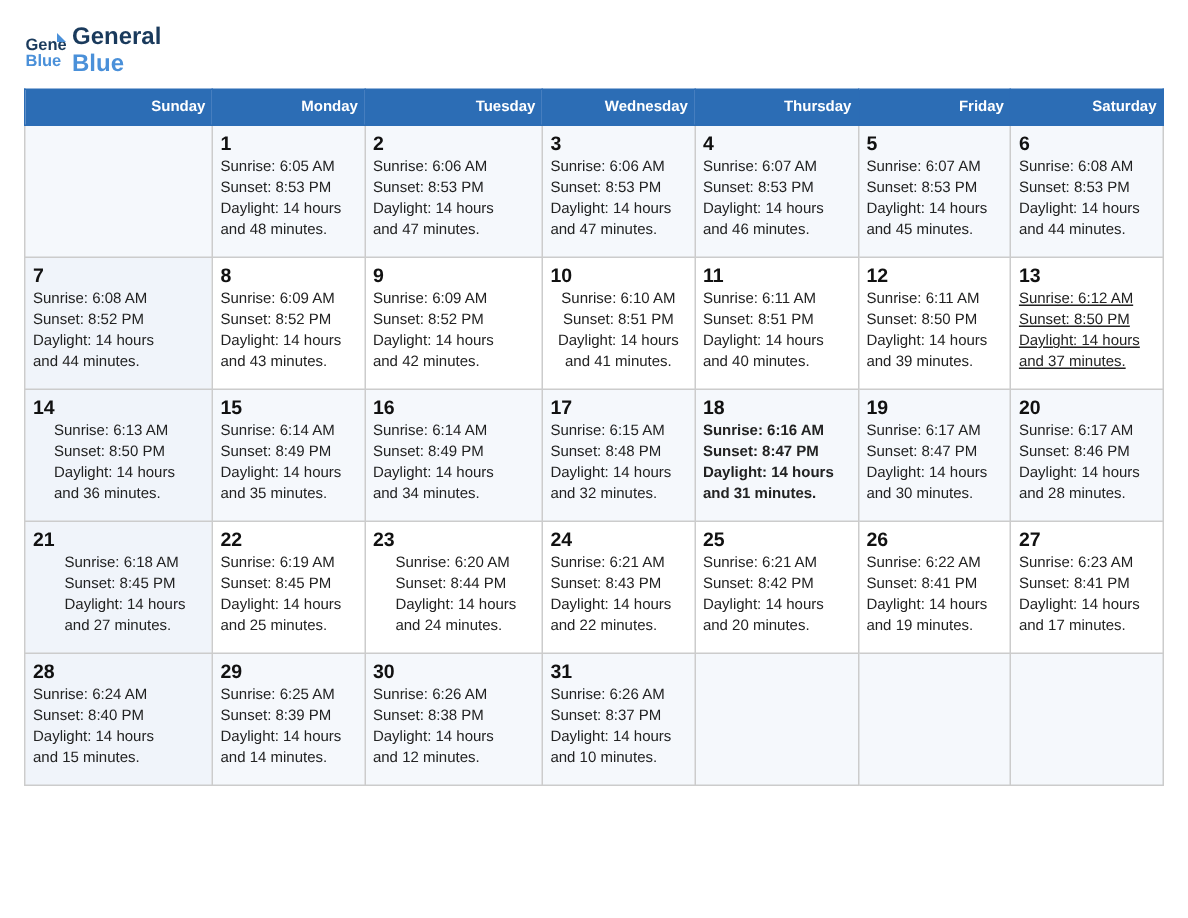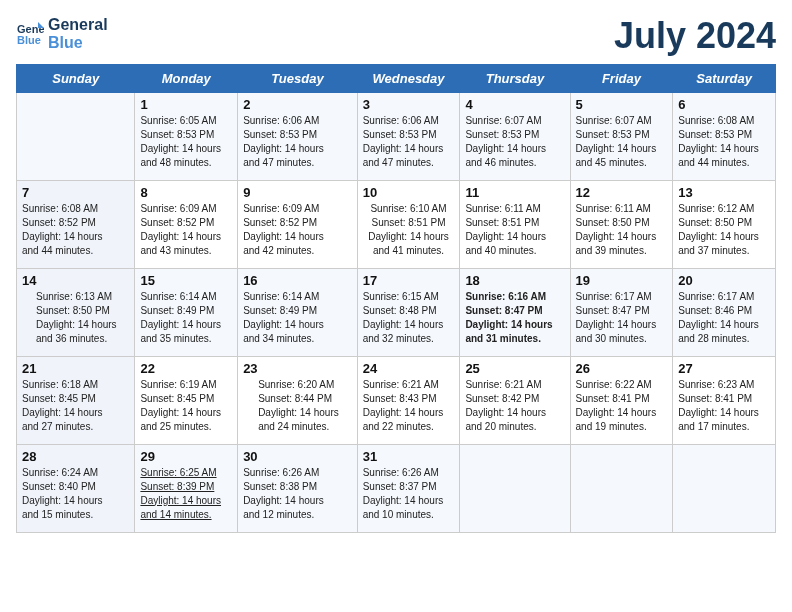--- a/index.html
+++ b/index.html
@@ -40,25 +40,24 @@
     }
     table {
       width: 100%;
       border-collapse: collapse;
       font-size: 11px;
     }
     thead tr th {
       background-color: #2c6db5;
       color: #fff;
       padding: 6px 4px;
-      text-align: center;
-      font-size: 13px;
+      text-align: right;
+      font-size: 10px;
       font-weight: bold;
       border: 1px solid #2c6db5;
-      font-style: italic;
     }
     tbody tr td {
       border: 1px solid #ccc;
       vertical-align: top;
       padding: 4px 5px;
       height: 88px;
       background: #fff;
     }
     tbody tr:nth-child(odd) td {
       background: #f5f8fc;
@@ -91,21 +90,20 @@
       <text x="1" y="13" font-size="11" font-weight="bold" fill="#1a3a5c" font-family="Arial">General</text>
       <text x="1" y="24" font-size="11" font-weight="bold" fill="#4a90d9" font-family="Arial">Blue</text>
       <polygon points="22,2 28,8 22,8" fill="#4a90d9"></polygon>
     </svg>
     <div>
       <div style="font-size:16px;font-weight:bold;color:#1a3a5c;line-height:1.1;">General</div>
       <div style="font-size:16px;font-weight:bold;color:#4a90d9;line-height:1.1;">Blue</div>
     </div>
   </div>
   <div class="title-block">
-    <div class="month-year">July 2024</div>
   </div>
 </div>
 
 <table>
   <thead>
     <tr id="thead-row">
         <th>Sunday</th>
         <th>Monday</th>
         <th>Tuesday</th>
         <th>Wednesday</th>
@@ -198,21 +196,21 @@
         </td>
         <td>
           <div class="day-num">12</div>
           <div class="cell-info" style="white-space: pre-line;">Sunrise: 6:11 AM
 Sunset: 8:50 PM
 Daylight: 14 hours
 and 39 minutes.</div>
         </td>
         <td>
           <div class="day-num">13</div>
-          <div class="cell-info" style="white-space: pre-line;">Sunrise: 6:12 AM
+          <div class="cell-info" style="white-space: pre-line; text-decoration: underline;">Sunrise: 6:12 AM
 Sunset: 8:50 PM
 Daylight: 14 hours
 and 37 minutes.</div>
         </td>
       </tr>
       <tr>
         <td>
           <div class="day-num">14</div>
           <div class="cell-info" style="white-space: pre-line; margin-left: 14px;">Sunrise: 6:13 AM
 Sunset: 8:50 PM
@@ -258,21 +256,21 @@
           <div class="day-num">20</div>
           <div class="cell-info" style="white-space: pre-line;">Sunrise: 6:17 AM
 Sunset: 8:46 PM
 Daylight: 14 hours
 and 28 minutes.</div>
         </td>
       </tr>
       <tr>
         <td>
           <div class="day-num">21</div>
-          <div class="cell-info" style="white-space: pre-line;">Sunrise: 6:18 AM
+          <div class="cell-info" style="white-space: pre-line; margin-left: 21px;">Sunrise: 6:18 AM
 Sunset: 8:45 PM
 Daylight: 14 hours
 and 27 minutes.</div>
         </td>
         <td>
           <div class="day-num">22</div>
           <div class="cell-info" style="white-space: pre-line;">Sunrise: 6:19 AM
 Sunset: 8:45 PM
 Daylight: 14 hours
 and 25 minutes.</div>
@@ -316,21 +314,21 @@
       <tr>
         <td>
           <div class="day-num">28</div>
           <div class="cell-info" style="white-space: pre-line;">Sunrise: 6:24 AM
 Sunset: 8:40 PM
 Daylight: 14 hours
 and 15 minutes.</div>
         </td>
         <td>
           <div class="day-num">29</div>
-          <div class="cell-info" style="white-space: pre-line; text-decoration: underline;">Sunrise: 6:25 AM
+          <div class="cell-info" style="white-space: pre-line;">Sunrise: 6:25 AM
 Sunset: 8:39 PM
 Daylight: 14 hours
 and 14 minutes.</div>
         </td>
         <td>
           <div class="day-num">30</div>
           <div class="cell-info" style="white-space: pre-line;">Sunrise: 6:26 AM
 Sunset: 8:38 PM
 Daylight: 14 hours
 and 12 minutes.</div>

